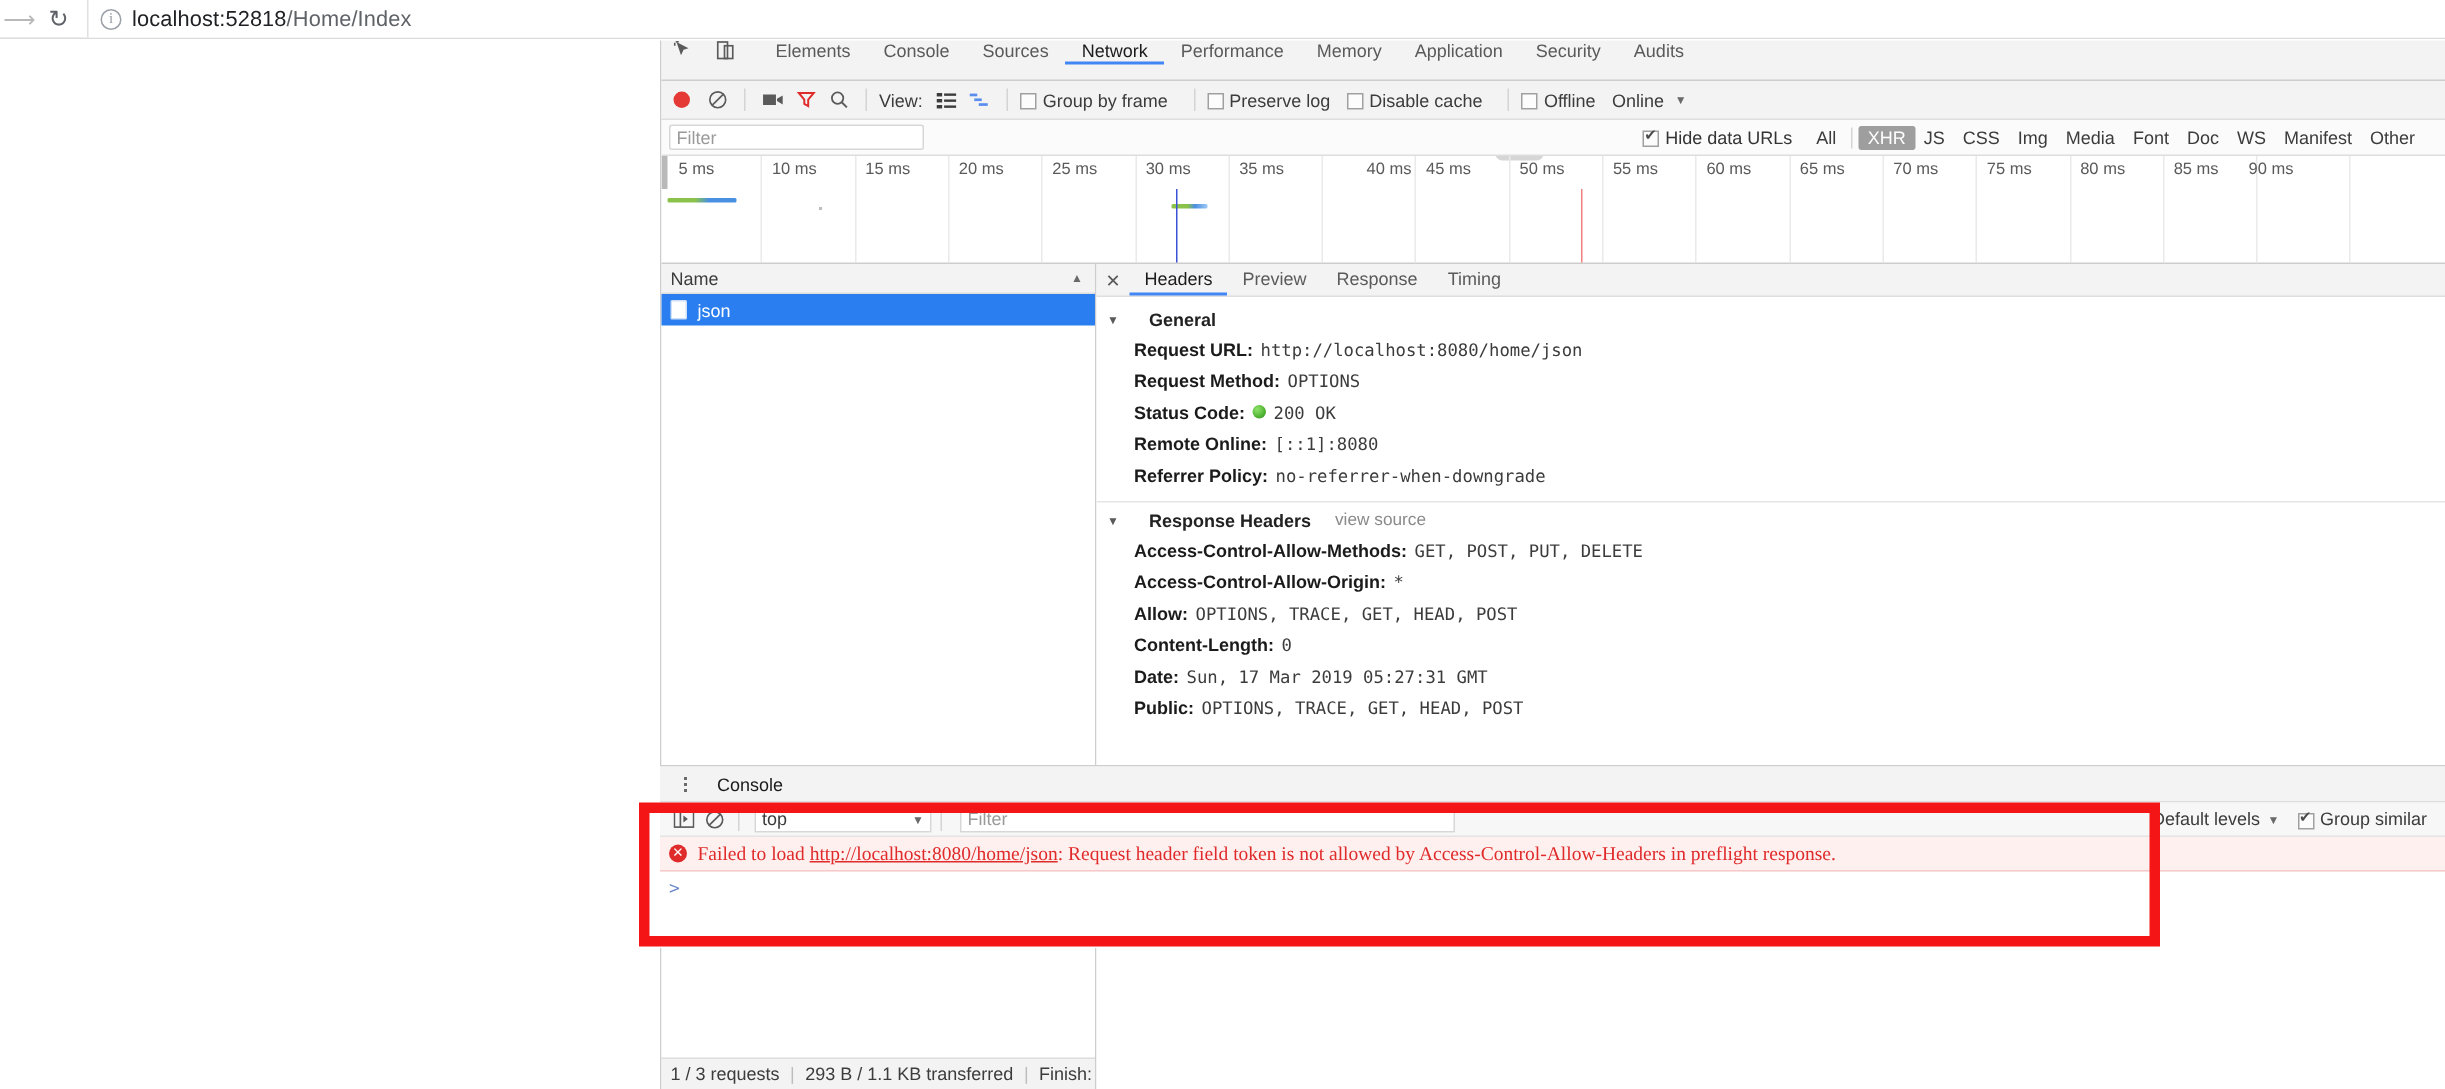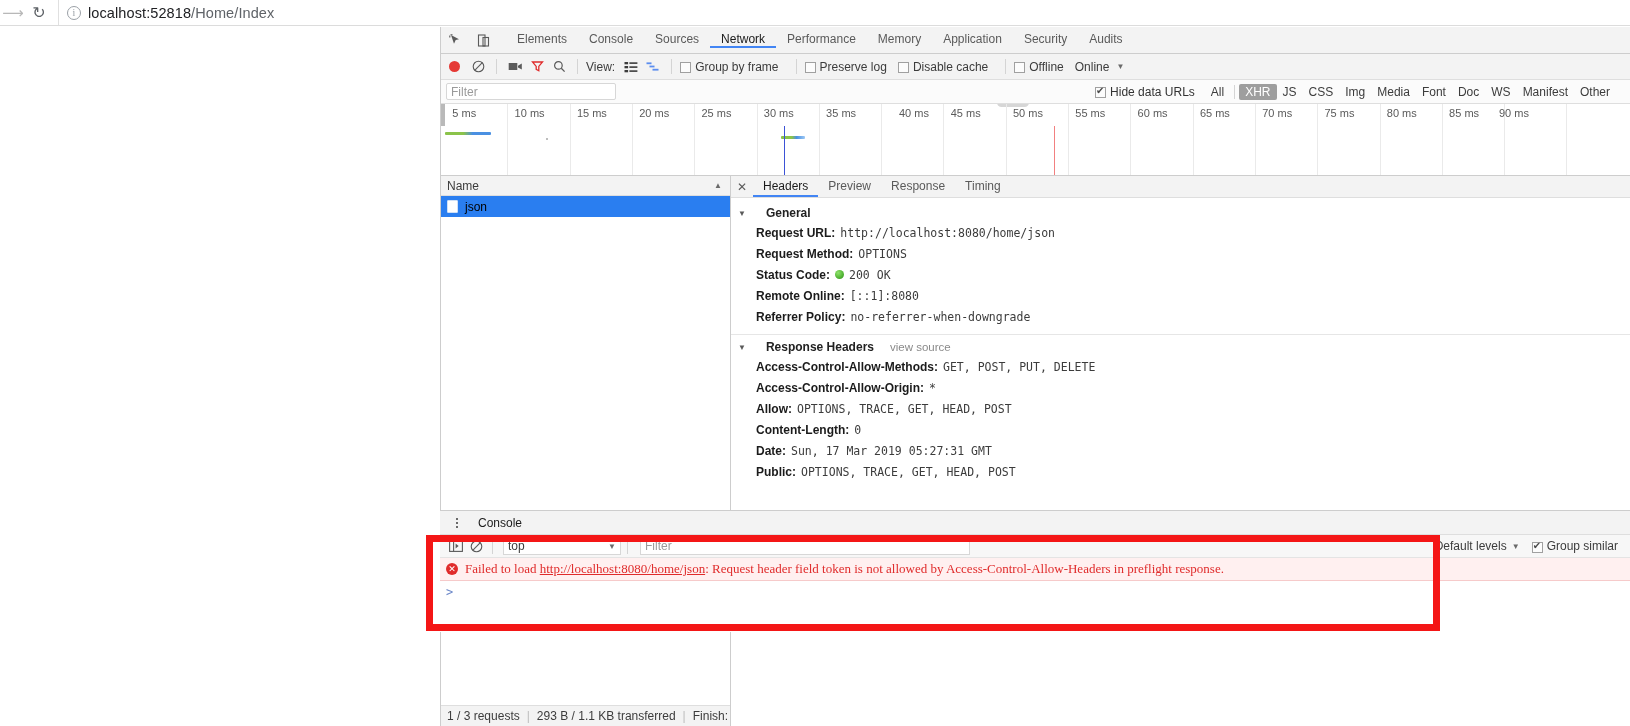--- a/index.html
+++ b/index.html
@@ -52,21 +52,21 @@
     border-left: 1px solid #cdcdcd;
     display: flex; flex-direction: column;
   }
   #left-gutter {
     position: absolute; left: 0; top: 27px; width: 440px; height: 699px;
     background: #ffffff;
   }
 
   
   #tabstrip {
-    height: 27px; display: flex; align-items: center;
+    height: 27px; display: flex; align-items: flex-start;
     border-bottom: 1px solid #cdcdcd; background: #f3f3f3;
     flex: 0 0 auto;
   }
   .tb-icon {
     width: 28px; display: flex; align-items: center; justify-content: center;
     color: #5a5a5a;
   }
   .tb-sep { width: 1px; background: #d0d0d0; margin: 5px 4px; }
   #tabstrip .tab {
     padding: 0 11px; display: flex; align-items: center;
@@ -145,21 +145,21 @@
   #reqlist-head {
     height: 20px; display: flex; align-items: center;
     background: #f3f3f3; border-bottom: 1px solid #dedede;
     font-size: 12px; color: #3c3c3c; padding: 0 6px;
     position: relative; flex: 0 0 auto;
   }
   #sort-arrow { position: absolute; right: 8px; top: 5px; font-size: 8px; color: #6a6a6a; }
   #reqlist-body { flex: 1 1 auto; background: #fff; min-height: 0; }
   .req-row {
     height: 21px; display: flex; align-items: center; padding: 0 6px;
-    background: #2a7ef0; color: #000000; font-size: 12px;
+    background: #2a7ef0; color: #ffffff; font-size: 12px;
   }
   .doc-icon {
     width: 11px; height: 13px; background: #ffffff; border: 1px solid #cfe0f7;
     margin-right: 7px; flex: 0 0 auto; border-radius: 1px;
   }
   #reqlist-status {
     height: 21px; flex: 0 0 auto; display: flex; align-items: center;
     background: #f3f3f3; border-top: 1px solid #dedede;
     font-size: 12px; color: #3c3c3c; padding: 0 6px; white-space: nowrap;
     overflow: hidden;
@@ -408,21 +408,21 @@
         <div class="tl-tick" style="left: 135.9px; width: 50px;">15 ms</div>
         <div class="tl-div" style="left: 253.2px;"></div>
         <div class="tl-tick" style="left: 198.2px; width: 50px;">20 ms</div>
         <div class="tl-div" style="left: 315.5px;"></div>
         <div class="tl-tick" style="left: 260.5px; width: 50px;">25 ms</div>
         <div class="tl-div" style="left: 377.8px;"></div>
         <div class="tl-tick" style="left: 322.8px; width: 50px;">30 ms</div>
         <div class="tl-div" style="left: 440.1px;"></div>
         <div class="tl-tick" style="left: 385.1px; width: 50px;">35 ms</div>
         <div class="tl-div" style="left: 502.4px;"></div>
-        <div class="tl-tick" style="left: 458px; width: 50px;">40 ms</div>
+        <div class="tl-tick" style="left: 470px; width: 50px;">40 ms</div>
         <div class="tl-div" style="left: 564.7px;"></div>
         <div class="tl-tick" style="left: 509.7px; width: 50px;">45 ms</div>
         <div class="tl-div" style="left: 627px;"></div>
         <div class="tl-tick" style="left: 572px; width: 50px;">50 ms</div>
         <div class="tl-div" style="left: 689.3px;"></div>
         <div class="tl-tick" style="left: 634.3px; width: 50px;">55 ms</div>
         <div class="tl-div" style="left: 751.6px;"></div>
         <div class="tl-tick" style="left: 696.6px; width: 50px;">60 ms</div>
         <div class="tl-div" style="left: 813.9px;"></div>
         <div class="tl-tick" style="left: 758.9px; width: 50px;">65 ms</div>

